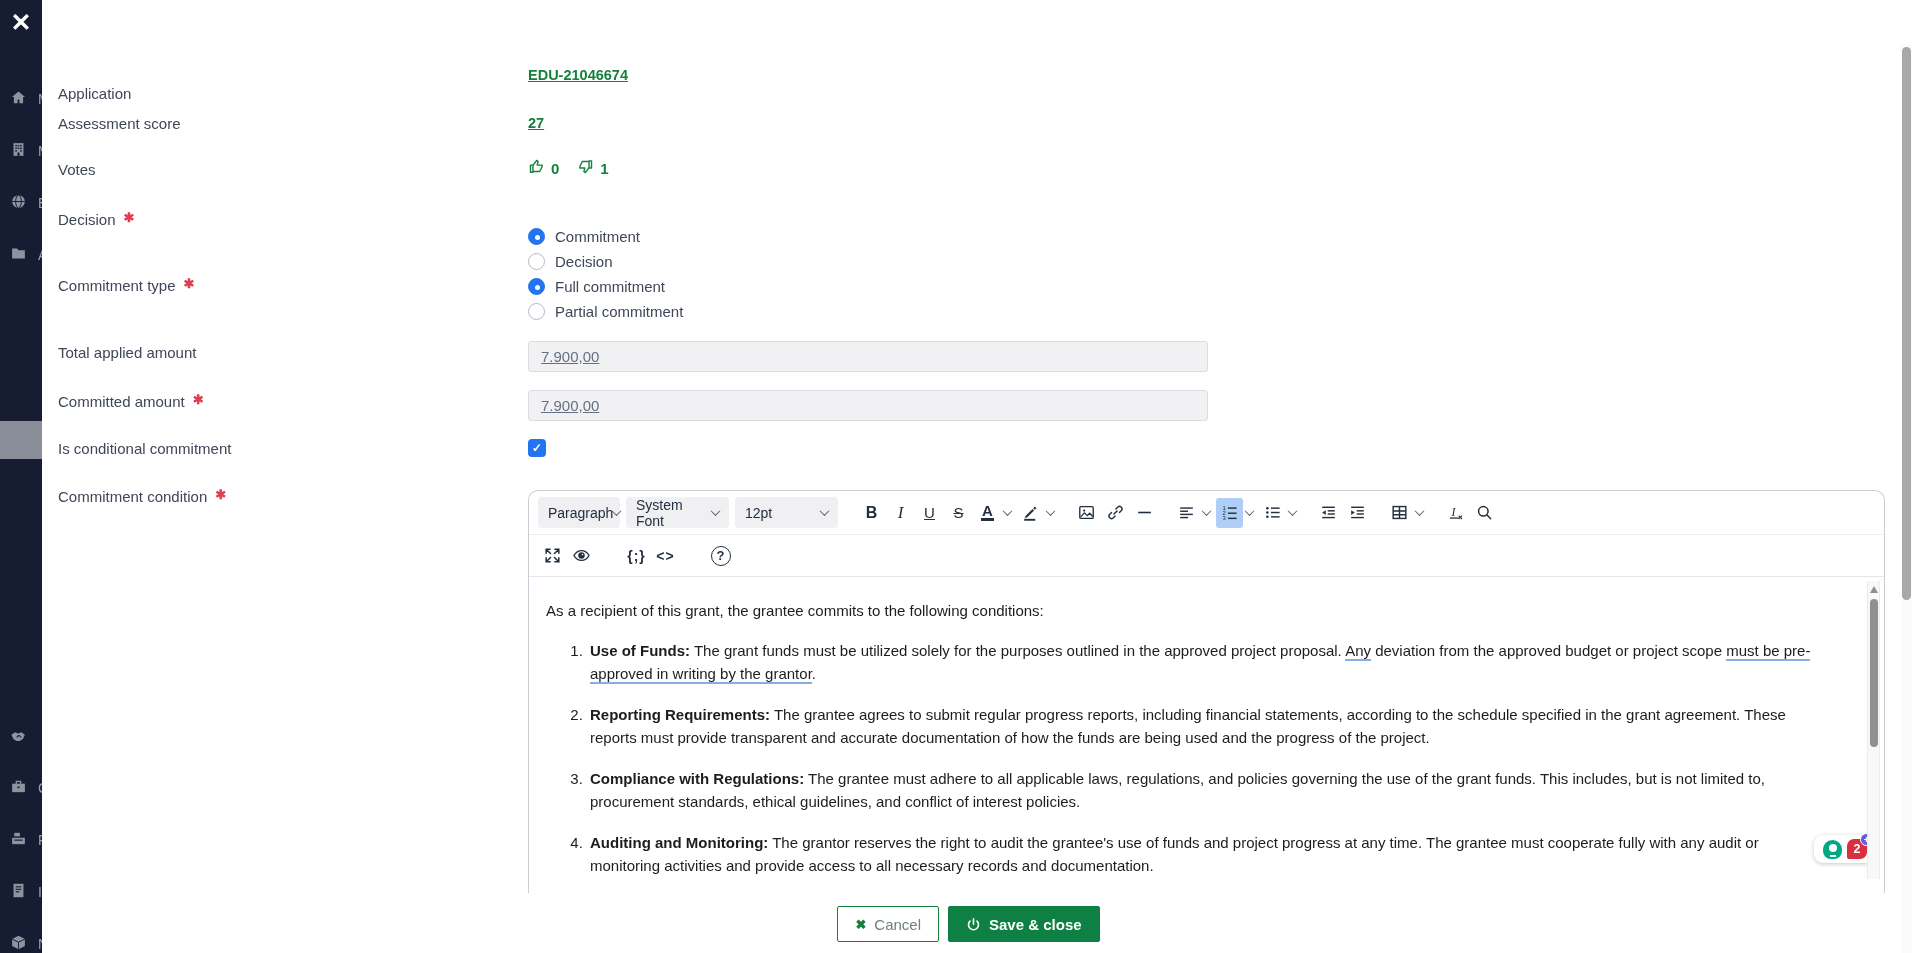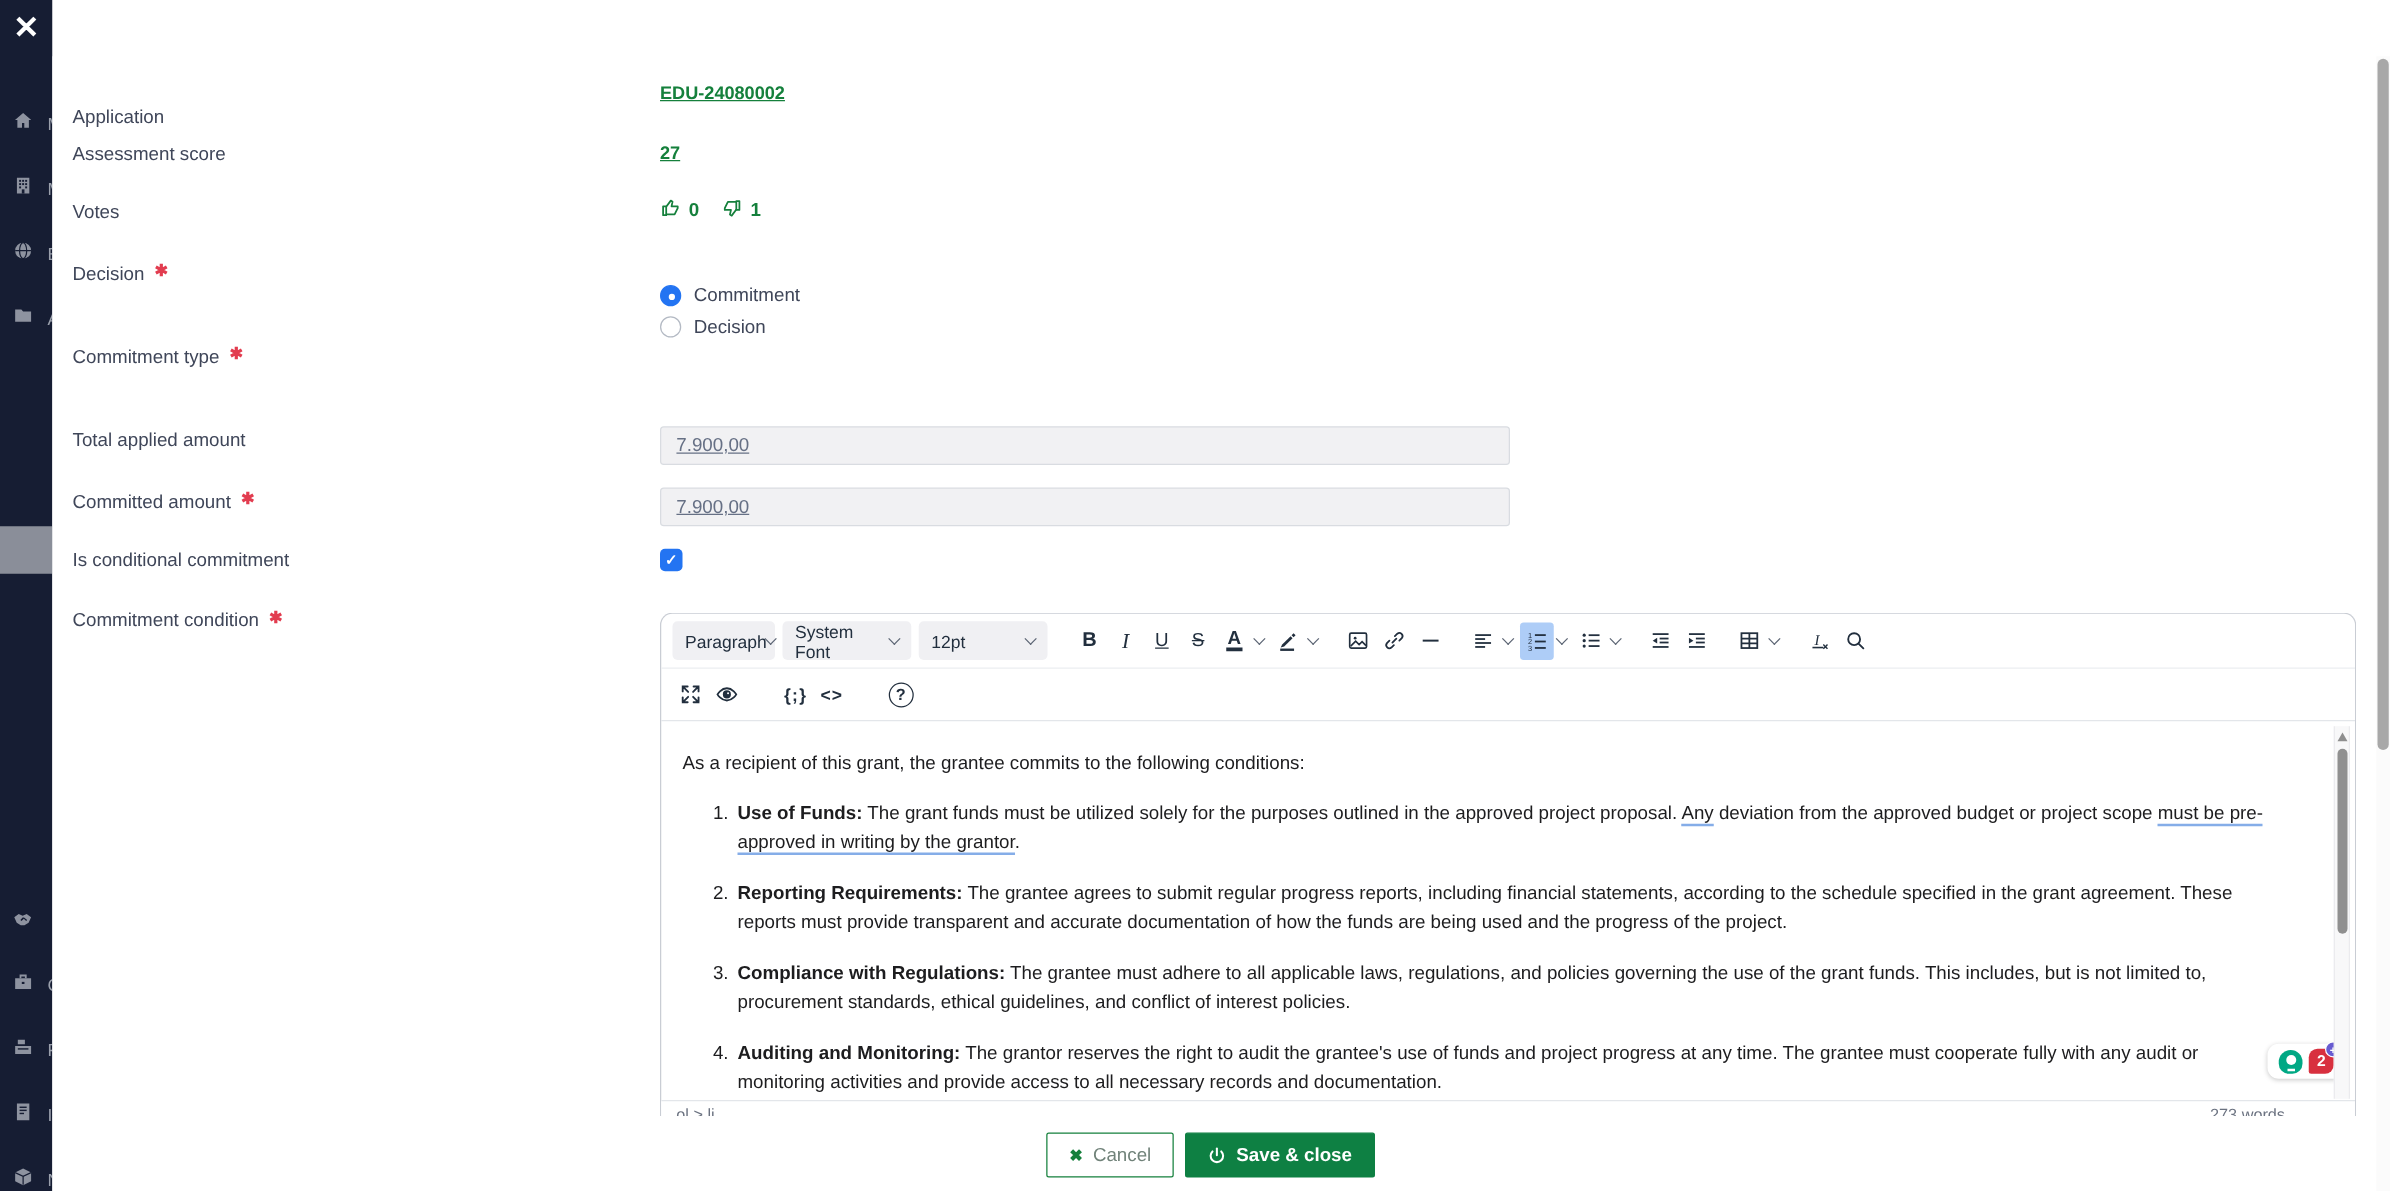--- a/index.html
+++ b/index.html
@@ -186,21 +186,21 @@
         </svg></span>
     <span class="side-label">N</span>
   </div>
 </div>
 
 <div class="modal">
 
   <div class="modal-body">
 
     <span class="flabel" style="top:40px;">Application</span>
-    <span class="fvalue" style="top:21px;"><a class="glink">EDU-24080002</a></span>
+    <span class="fvalue" style="top:21px;"><a class="glink">EDU-21046674</a></span>
 
     <span class="flabel" style="top:70px;">Assessment score</span>
     <span class="fvalue" style="top:69px;"><a class="glink">27</a></span>
 
     <span class="flabel" style="top:116px;">Votes</span>
     <div class="fvalue votes" style="top:113px;">
       <span><svg viewBox="0 0 24 24" fill="none" stroke="#15803c" stroke-width="2" stroke-linejoin="round">
             <path d="M7 10v10H3.5V10z"></path>
             <path d="M7 19h9.5l3.5-7v-2h-7l1.2-5.3-2-1.2L7 10.5"></path>
           </svg></span>
@@ -223,20 +223,30 @@
       </div>
       <div class="radio-row">
         <span class="radio"></span>
         <span>Decision</span>
       </div>
     </div>
 
     <span class="flabel" style="top:232px;">
       <span>Commitment type</span><span class="req">✱</span>
     </span>
+    <div class="fvalue" style="top:229px;">
+      <div class="radio-row">
+        <span class="radio sel"></span>
+        <span>Full commitment</span>
+      </div>
+      <div class="radio-row">
+        <span class="radio"></span>
+        <span>Partial commitment</span>
+      </div>
+    </div>
 
     <span class="flabel" style="top:299px;">Total applied amount</span>
     <input class="fvalue tinput" style="top: 296px;" readonly="" value="7.900,00">
 
     <span class="flabel" style="top:348px;">
       <span>Committed amount</span><span class="req">✱</span>
     </span>
     <input class="fvalue tinput" style="top: 345px;" readonly="" value="7.900,00">
 
     <span class="flabel" style="top:395px;">Is conditional commitment</span>
@@ -426,24 +436,20 @@
           <span>2</span>
           <span class="lt-plus">+</span>
         </span>
       </div>
 
       <div class="escroll">
         <div class="earrow"></div>
         <div class="ethumb"></div>
       </div>
 
-      <div class="estatus">
-        <span class="epath">ol &gt; li</span>
-        <span class="ewords">273 words</span>
-      </div>
     </div>
   </div>
 
   <div class="modal-footer">
     <div class="btn btn-cancel">
       <span class="x">✖</span>
       <span>Cancel</span>
     </div>
     <div class="btn btn-save">
       <span style="display:flex;">

